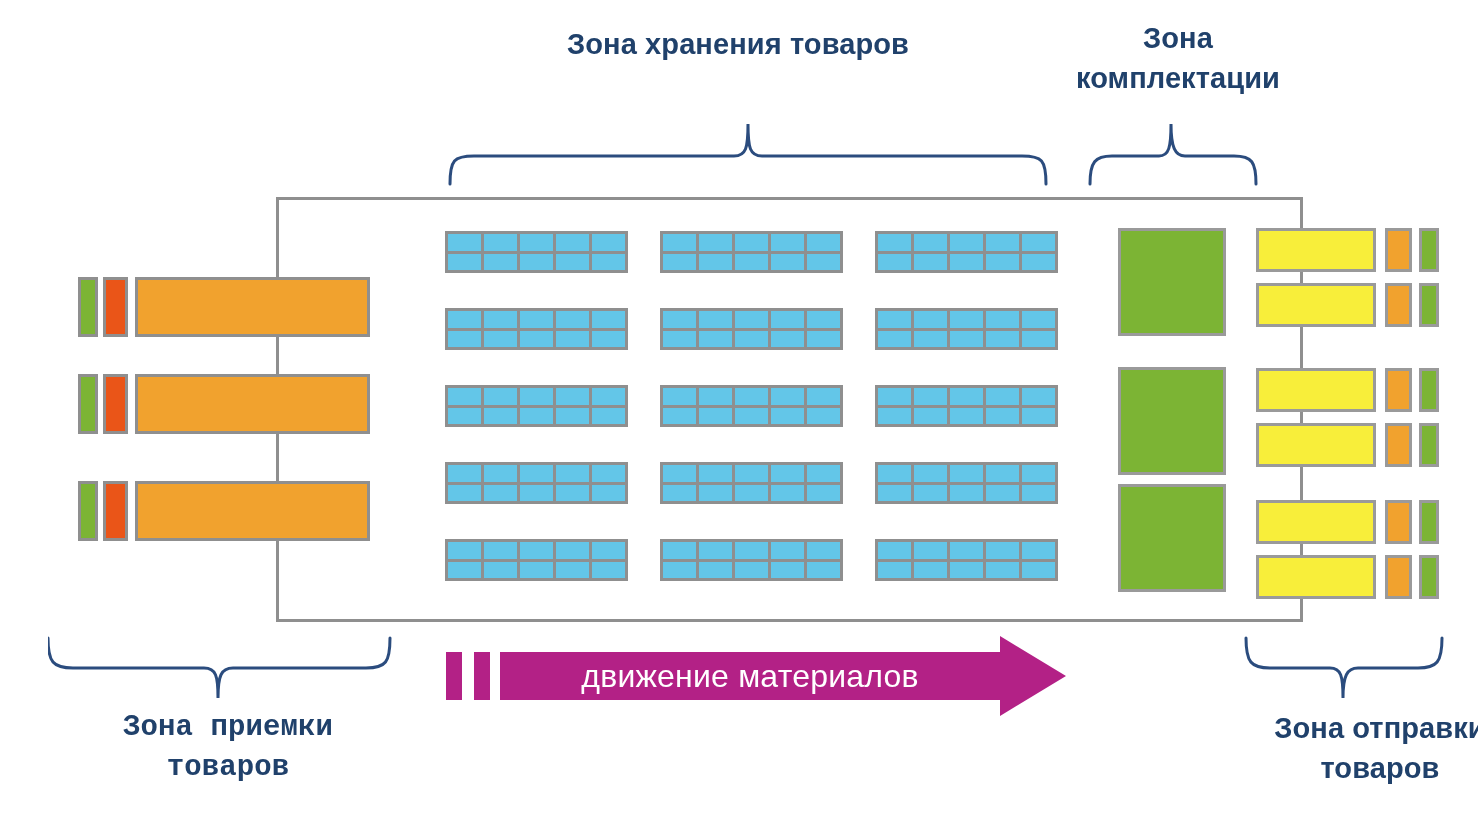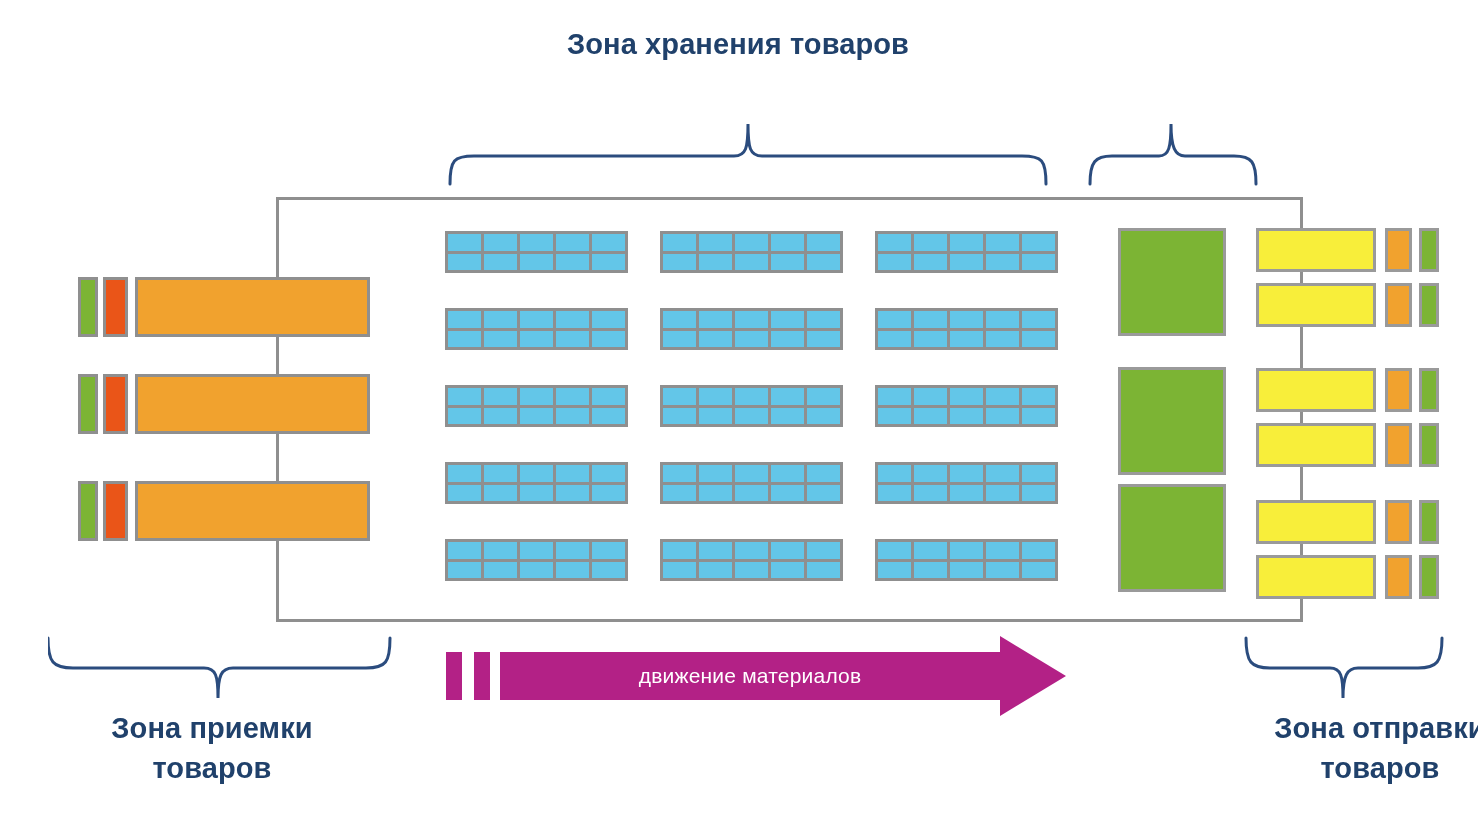--- a/index.html
+++ b/index.html
@@ -28,21 +28,21 @@
     font-size: 29px;
     font-weight: 600;
     line-height: 40px;
     text-align: center;
     letter-spacing: 0.1px;
     white-space: pre-line;
   }
 
   #label-storage   { left: 430px;  top: 24px;  width: 520px; }
   #label-picking   { left: 1002px; top: 18px;  width: 256px; }
-  #label-receiving { left: 4px;   top: 708px; width: 320px; }
+  #label-receiving { left: 20px;   top: 708px; width: 320px; font-family: Liberation Mono, monospace; }
   #label-shipping  { left: 1172px; top: 708px; width: 320px; }
 
   
   .brace {
     position: absolute;
     pointer-events: none;
   }
   #brace-storage   { left: 400px;  top: 122px; }
   #brace-picking   { left: 1040px; top: 122px; }
   #brace-receiving { left: -2px;   top: 636px; }
@@ -191,33 +191,35 @@
     position: absolute;
     left: 54px;
     top: 16px;
     width: 500px;
     height: 48px;
     display: flex;
     align-items: center;
     justify-content: center;
     color: #ffffff;
     font-family: "Liberation Sans", sans-serif;
-    font-size: 21px;
+    font-size: 32px;
     font-weight: 400;
     letter-spacing: 0.2px;
     pointer-events: none;
   }
 </style>
 </head>
 <body>
 
 <div id="stage">
 
   <div class="zone-label" id="label-storage">Зона хранения товаров</div>
 
+  <div class="zone-label" id="label-picking">Зона
+комплектации</div>
 
   <div class="zone-label" id="label-receiving">Зона приемки
 товаров</div>
 
   <div class="zone-label" id="label-shipping">Зона отправки
 товаров</div>
 
   <svg class="brace" id="brace-storage" width="600" height="64" viewBox="0 0 600 64">
     <path d="M2 62 C2 38 6 34 26 34 L286 34 C298 34 300 26 300 2 C300 26 302 34 314 34 L574 34 C594 34 598 38 598 62" fill="none" stroke="#2b4c7e" stroke-width="3" stroke-linecap="round"></path>
   </svg>

